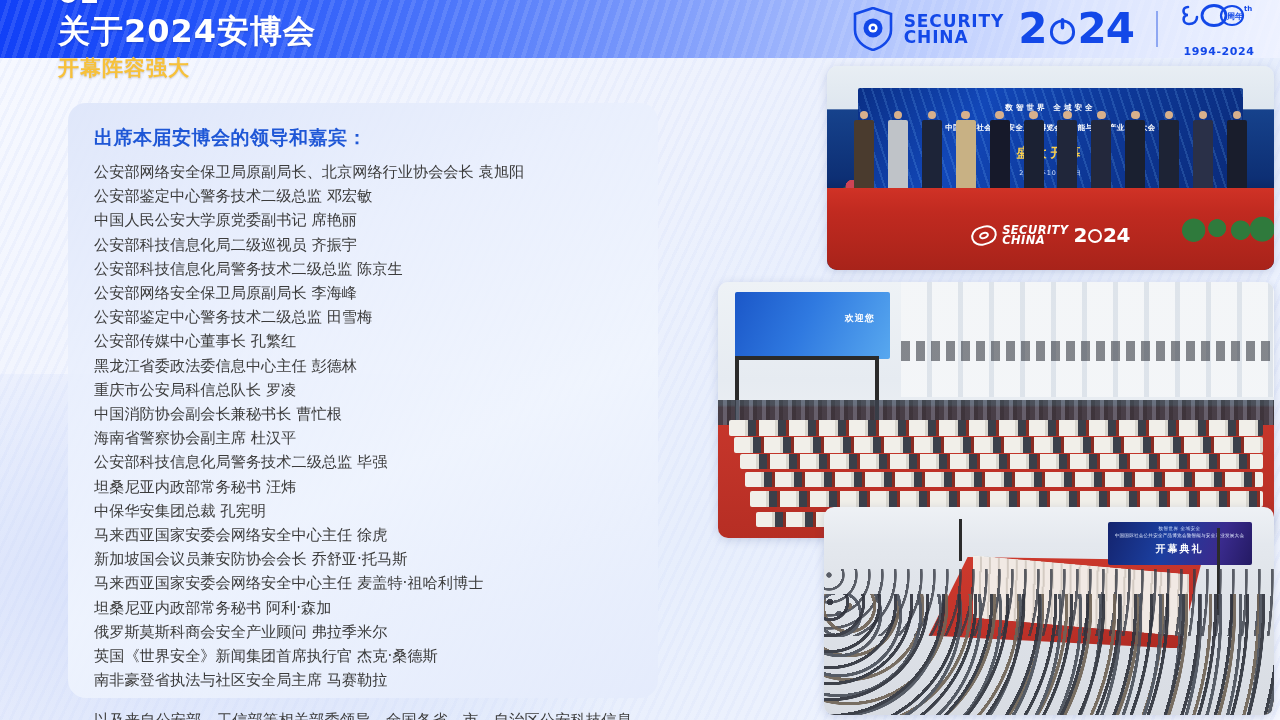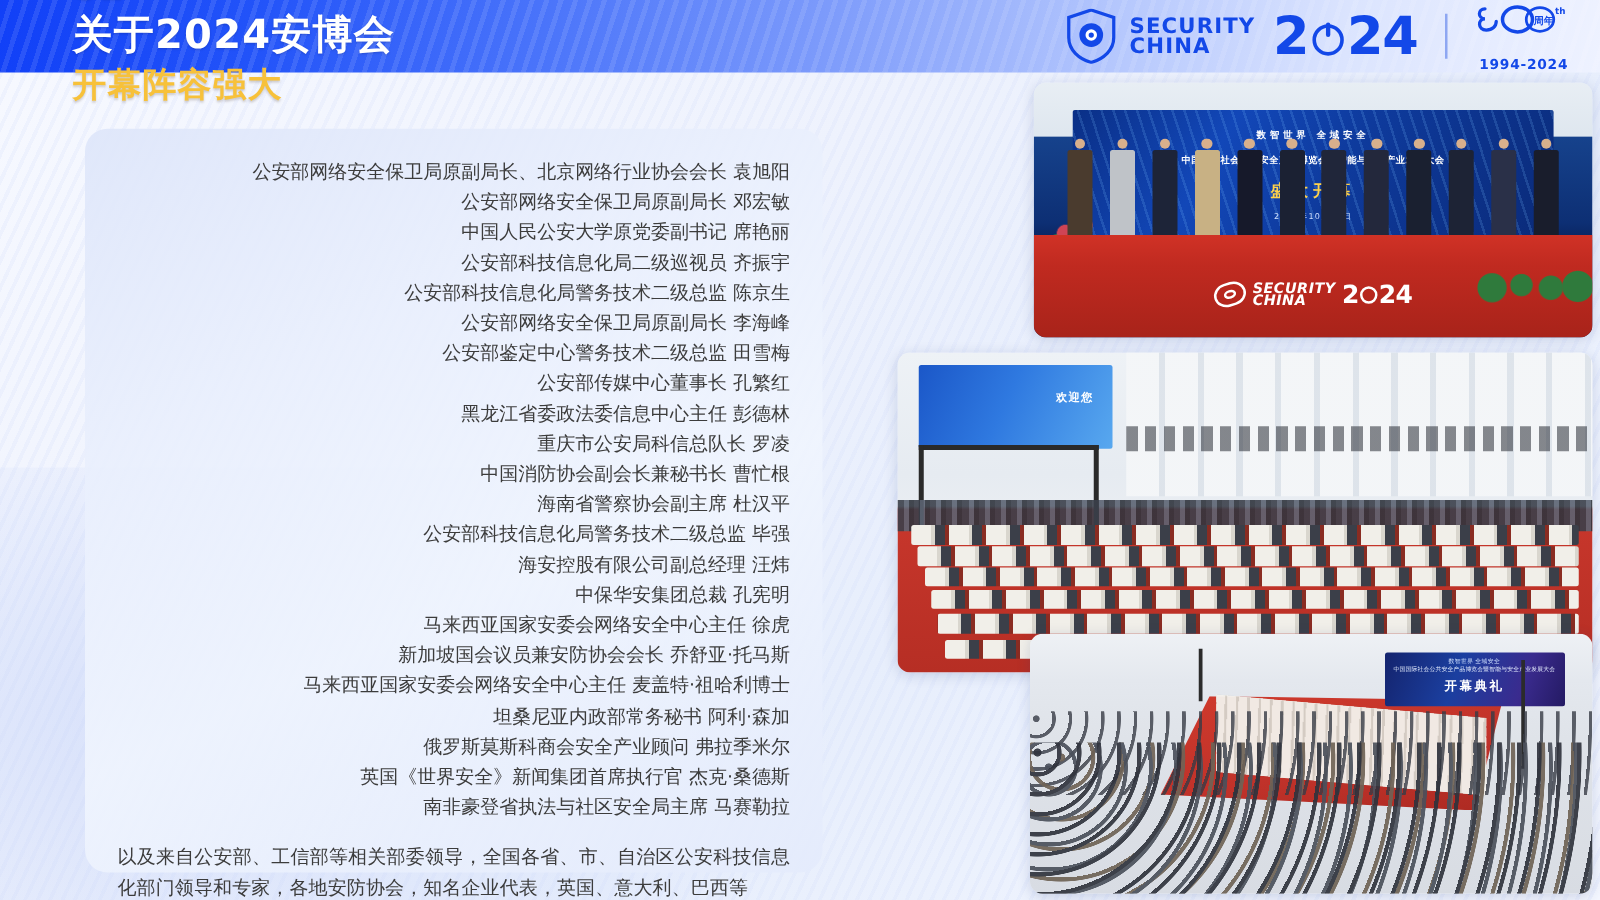--- a/index.html
+++ b/index.html
@@ -37,21 +37,21 @@
   }
   .ht-index{
     font-size:29px; font-weight:bold; color:#ffffff; letter-spacing:.5px;
     text-shadow:0 1px 2px rgba(0,0,20,.18);
   }
   .ht-main{
     font-size:32px; font-weight:bold; color:#ffffff; margin-left:9px; letter-spacing:1px;
     text-shadow:0 1px 2px rgba(0,0,20,.18);
   }
   .ht-sub{
-    font-size:27px; font-weight:bold; color:#f7c13a; margin-left:20px; letter-spacing:1px;
+    font-size:21px; font-weight:bold; color:#f7c13a; margin-left:20px; letter-spacing:1px;
     text-shadow:0 1px 2px rgba(40,20,0,.20);
   }
 
   
   .logo-block{
     position:absolute; right:22px; top:0; height:58px;
     display:flex; align-items:center; gap:10px;
   }
   .shield{ width:40px; height:44px; flex:0 0 auto; }
   .sc-text{ display:flex; flex-direction:column; line-height:.96; margin-left:1px; }
@@ -75,21 +75,21 @@
   .card{
     position:absolute; left:68px; top:103px; width:590px; height:595px;
     background:linear-gradient(155deg, rgba(222,230,250,0.92) 0%, rgba(233,239,253,0.90) 30%, rgba(240,245,254,0.88) 60%, rgba(228,235,252,0.92) 100%);
     border-radius:18px;
     padding:22px 26px 18px 26px;
     z-index:3;
   }
   .card-title{
     font-size:19px; font-weight:bold; color:#1f57d6; margin-bottom:9px; letter-spacing:.5px;
   }
-  .guest-list{ list-style:none;text-align:right; }
+  .guest-list{ list-style:none; }
   .guest-list li{
     font-size:15.2px; color:#3c3c3c; line-height:24.2px; white-space:nowrap;
     letter-spacing:0px;
   }
   .footer-note{
     margin-top:16px; font-size:15.2px; color:#3c3c3c; line-height:25px;
     text-align:justify; letter-spacing:.1px;
   }
 
   
@@ -164,21 +164,21 @@
   .p2-seats{ position:absolute; left:2%; top:53%; width:96%; height:47%; }
   .p2-seats .row{ position:absolute; left:0; width:100%; height:13%;
     background:repeating-linear-gradient(90deg,
       #f1efe9 0 16px, #d9d6ce 16px 19px, #3b3f49 19px 27px, #8a2c22 27px 30px); border-radius:2px; }
 
   
   .p3-bg{ position:absolute; inset:0;
     background:linear-gradient(180deg,#eef1f5 0%,#e4e8ee 18%,#dfe3e9 40%,#d8dce3 100%); }
   .p3-screen{ position:absolute; right:5%; top:7%; width:32%; height:21%;
     background:linear-gradient(110deg,#14246e 0%,#1b3fa0 40%,#3a2b8e 75%,#241a63 100%);
-    border-radius:2px;font-family:Liberation Serif, serif; }
+    border-radius:2px; }
   .p3-screen .ln1{ position:absolute; top:10%; width:100%; text-align:center; color:#cfe0ff;
     font-size:4.6px; letter-spacing:.4px; }
   .p3-screen .ln2{ position:absolute; top:26%; width:100%; text-align:center; color:#e6eeff;
     font-size:4.6px; letter-spacing:.2px; }
   .p3-screen .ln3{ position:absolute; top:46%; width:100%; text-align:center; color:#ffffff;
     font-size:10px; font-weight:bold; letter-spacing:2px; }
   .p3-carpet{ position:absolute; left:22%; top:24%; width:62%; height:44%;
     background:linear-gradient(170deg,#cf3a2c 0%,#c0322a 60%,#ad2a22 100%);
     clip-path:polygon(16% 0,100% 4%,92% 100%,2% 86%); }
   .p3-chairs{ position:absolute; left:33%; top:28%; width:48%; height:30%;
@@ -240,36 +240,37 @@
           <ellipse cx="52" cy="14.5" rx="11" ry="9.5" fill="none" stroke="#1348e8" stroke-width="2.2"></ellipse>
           <text x="47" y="18" font-size="8" fill="#1348e8" font-weight="bold" font-family="DejaVu Sans, sans-serif">周年</text>
           <text x="64" y="10" font-size="7" fill="#1348e8" font-weight="bold" font-family="DejaVu Sans, sans-serif">th</text>
         </svg>
         <span class="anniv-years">1994-2024</span>
       </div>
     </div>
   </div>
 
   <div class="card">
+    <div class="card-title">出席本届安博会的领导和嘉宾：</div>
 
     <ul class="guest-list">
       <li>公安部网络安全保卫局原副局长、北京网络行业协会会长  袁旭阳</li>
-      <li>公安部网络安全保卫局原副局长  邓宏敏</li>
+      <li>公安部鉴定中心警务技术二级总监  邓宏敏</li>
       <li>中国人民公安大学原党委副书记  席艳丽</li>
       <li>公安部科技信息化局二级巡视员  齐振宇</li>
       <li>公安部科技信息化局警务技术二级总监  陈京生</li>
       <li>公安部网络安全保卫局原副局长  李海峰</li>
       <li>公安部鉴定中心警务技术二级总监  田雪梅</li>
       <li>公安部传媒中心董事长  孔繁红</li>
       <li>黑龙江省委政法委信息中心主任  彭德林</li>
       <li>重庆市公安局科信总队长  罗凌</li>
       <li>中国消防协会副会长兼秘书长  曹忙根</li>
       <li>海南省警察协会副主席  杜汉平</li>
       <li>公安部科技信息化局警务技术二级总监  毕强</li>
-      <li>海安控股有限公司副总经理  汪炜</li>
+      <li>坦桑尼亚内政部常务秘书  汪炜</li>
       <li>中保华安集团总裁  孔宪明</li>
       <li>马来西亚国家安委会网络安全中心主任  徐虎</li>
       <li>新加坡国会议员兼安防协会会长  乔舒亚·托马斯</li>
       <li>马来西亚国家安委会网络安全中心主任  麦盖特·祖哈利博士</li>
       <li>坦桑尼亚内政部常务秘书  阿利·森加</li>
       <li>俄罗斯莫斯科商会安全产业顾问  弗拉季米尔</li>
       <li>英国《世界安全》新闻集团首席执行官  杰克·桑德斯</li>
       <li>南非豪登省执法与社区安全局主席  马赛勒拉</li>
     </ul>
 

